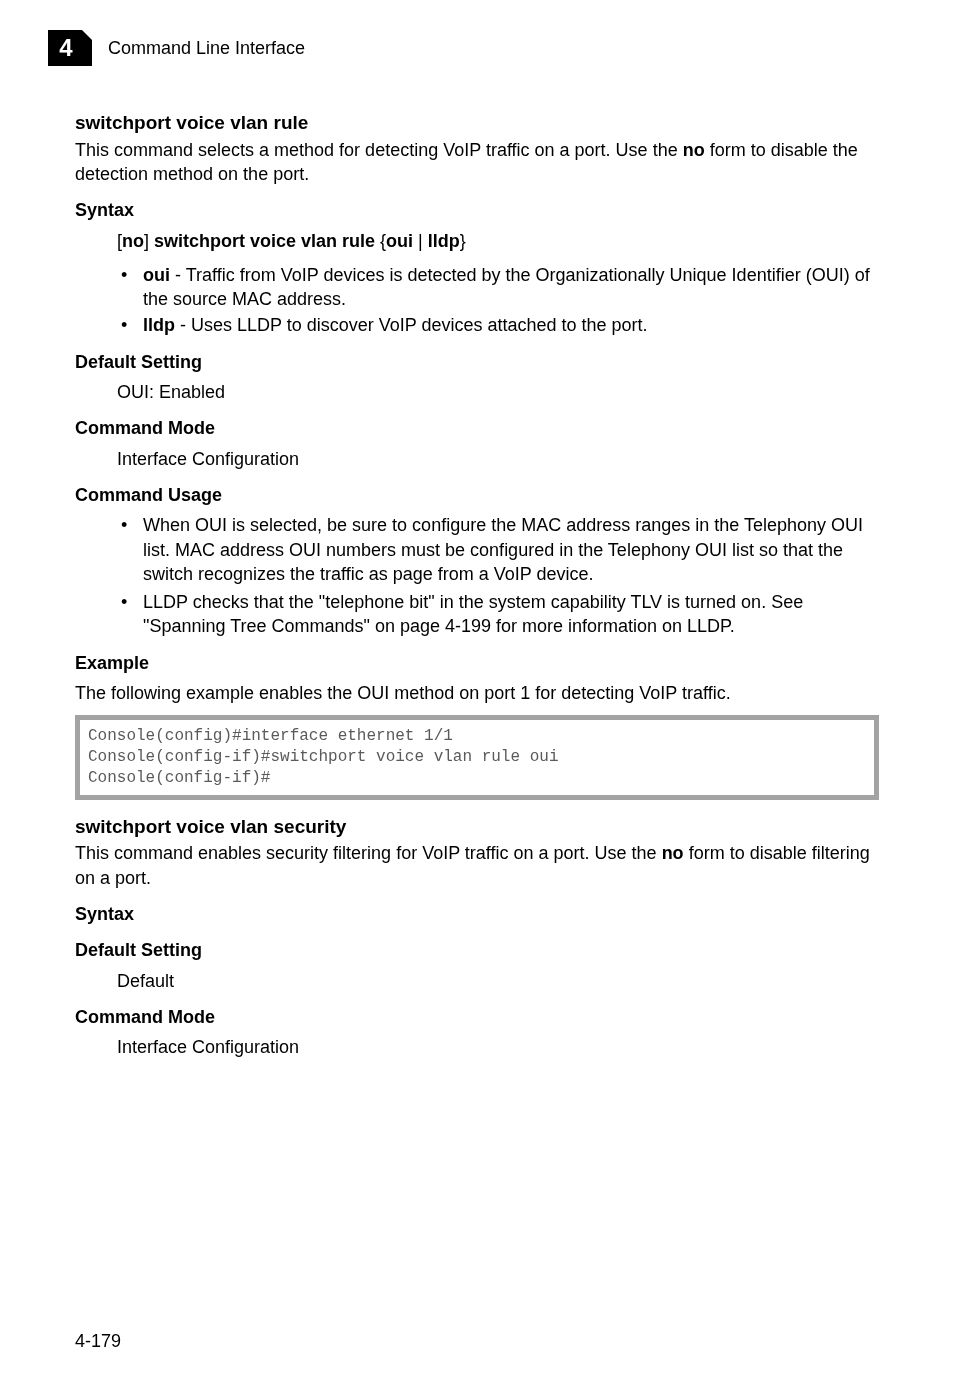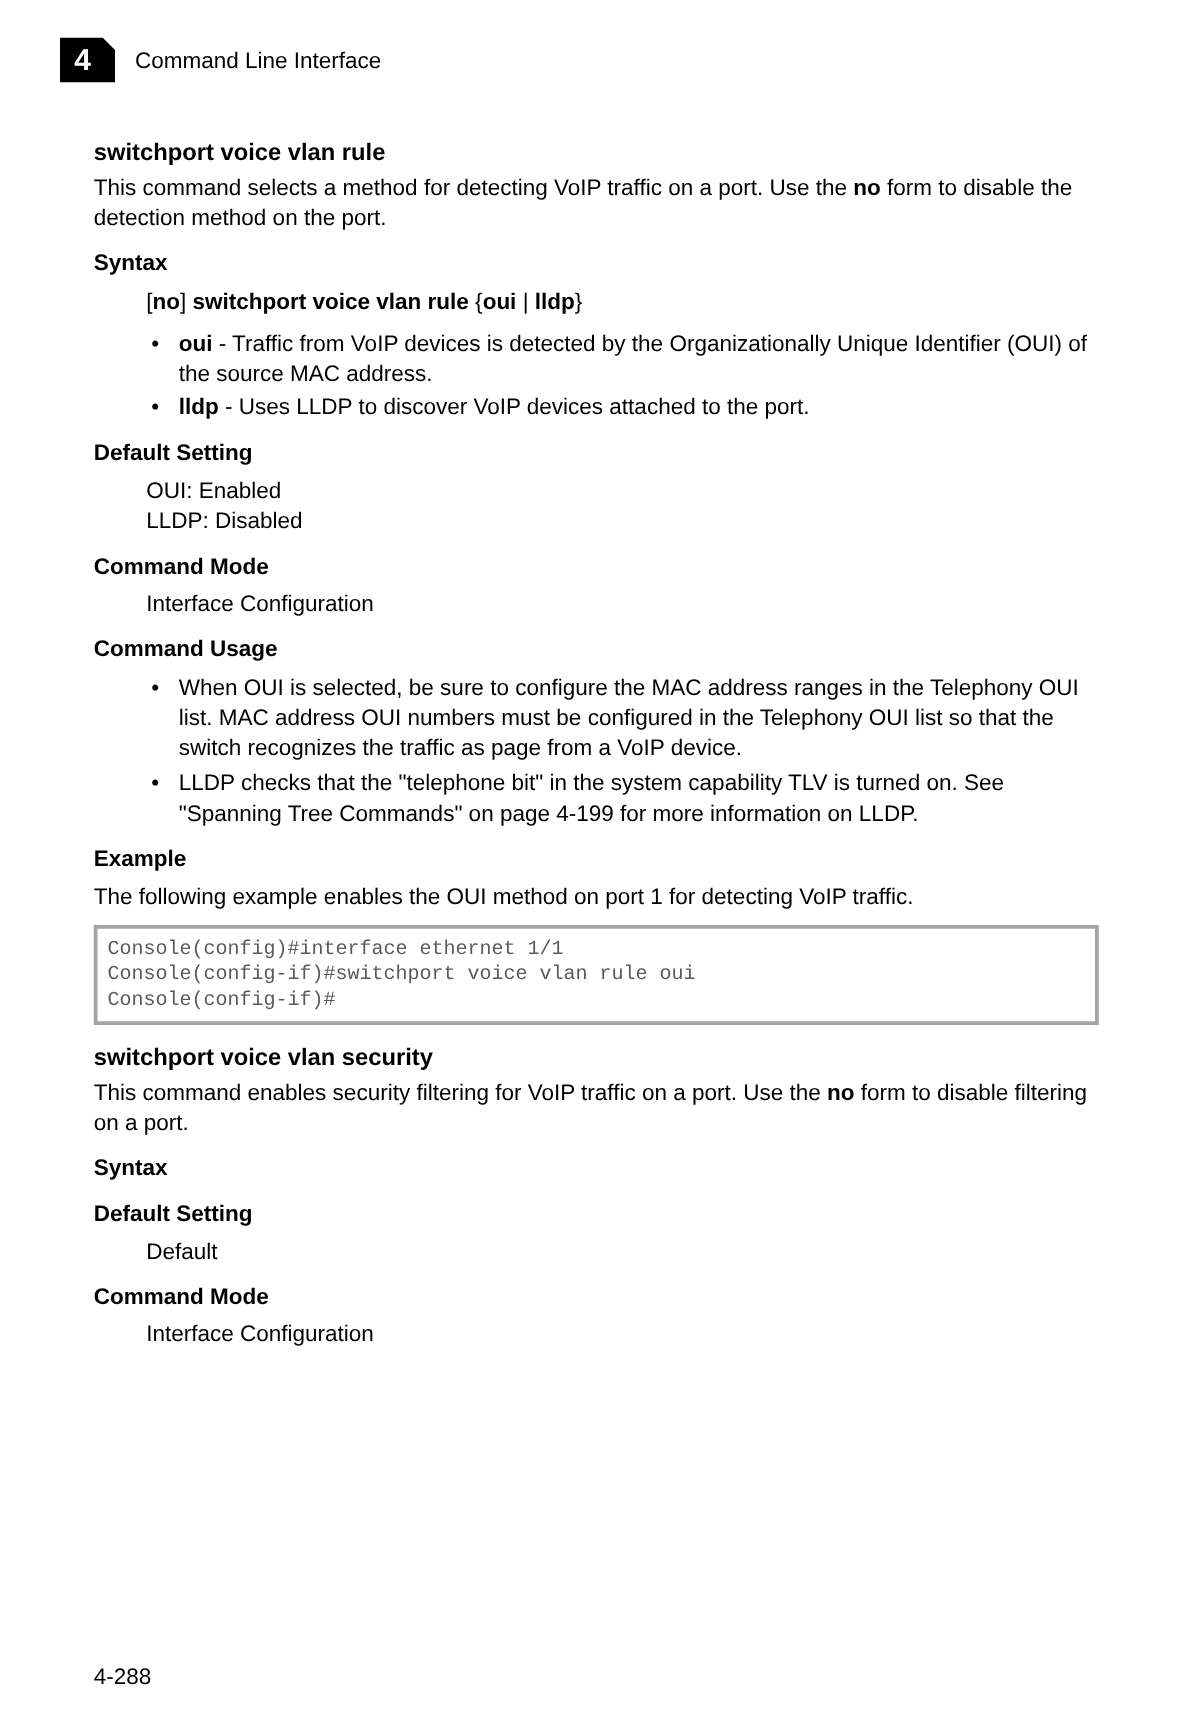--- a/index.html
+++ b/index.html
@@ -67,21 +67,21 @@
       line-height: 1.35;
     }
     ul.bullets li::before {
       content: "•";
       position: absolute;
       left: 4px;
       top: 0;
     }
     ul.bullets.tight li { margin-bottom: 2px; }
     .code-block {
-      border: 3px solid #a3a3a3;
+      border: 5px solid #a3a3a3;
       font-family: "Courier New", Courier, monospace;
       font-size: 16px;
       color: #5a5a5a;
       padding: 6px 8px;
       margin: 10px 0 14px 0;
       line-height: 1.3;
       white-space: pre;
     }
     .page-num {
       position: absolute;
@@ -114,21 +114,20 @@
   <div class="indent para">
     <span>[</span><b>no</b><span>] </span><b>switchport voice vlan rule</b><span> {</span><b>oui</b><span> | </span><b>lldp</b><span>}</span>
   </div>
   <ul class="bullets indent2 tight">
     <li><b>oui</b><span> - Traffic from VoIP devices is detected by the Organizationally Unique Identifier (OUI) of the source MAC address.</span></li>
     <li><b>lldp</b><span> - Uses LLDP to discover VoIP devices attached to the port.</span></li>
   </ul>
 
   <div class="sub-heading">Default Setting</div>
   <div class="indent">OUI: Enabled</div>
-  <div class="indent para">LLDP: Disabled</div>
 
   <div class="sub-heading">Command Mode</div>
   <div class="indent para">Interface Configuration</div>
 
   <div class="sub-heading">Command Usage</div>
   <ul class="bullets">
     <li>When OUI is selected, be sure to configure the MAC address ranges in the Telephony OUI list. MAC address OUI numbers must be configured in the Telephony OUI list so that the switch recognizes the traffic as page from a VoIP device.</li>
     <li>LLDP checks that the "telephone bit" in the system capability TLV is turned on. See "Spanning Tree Commands" on page 4-199 for more information on LLDP.</li>
   </ul>
 
@@ -146,13 +145,13 @@
   <div class="sub-heading">Syntax</div>
 
   <div class="sub-heading">Default Setting</div>
   <div class="indent para">Default</div>
 
   <div class="sub-heading">Command Mode</div>
   <div class="indent para">Interface Configuration</div>
 
 </div>
 
-<div class="page-num">4-288</div>
+<div class="page-num">4-179</div>
 
 </body></html>

